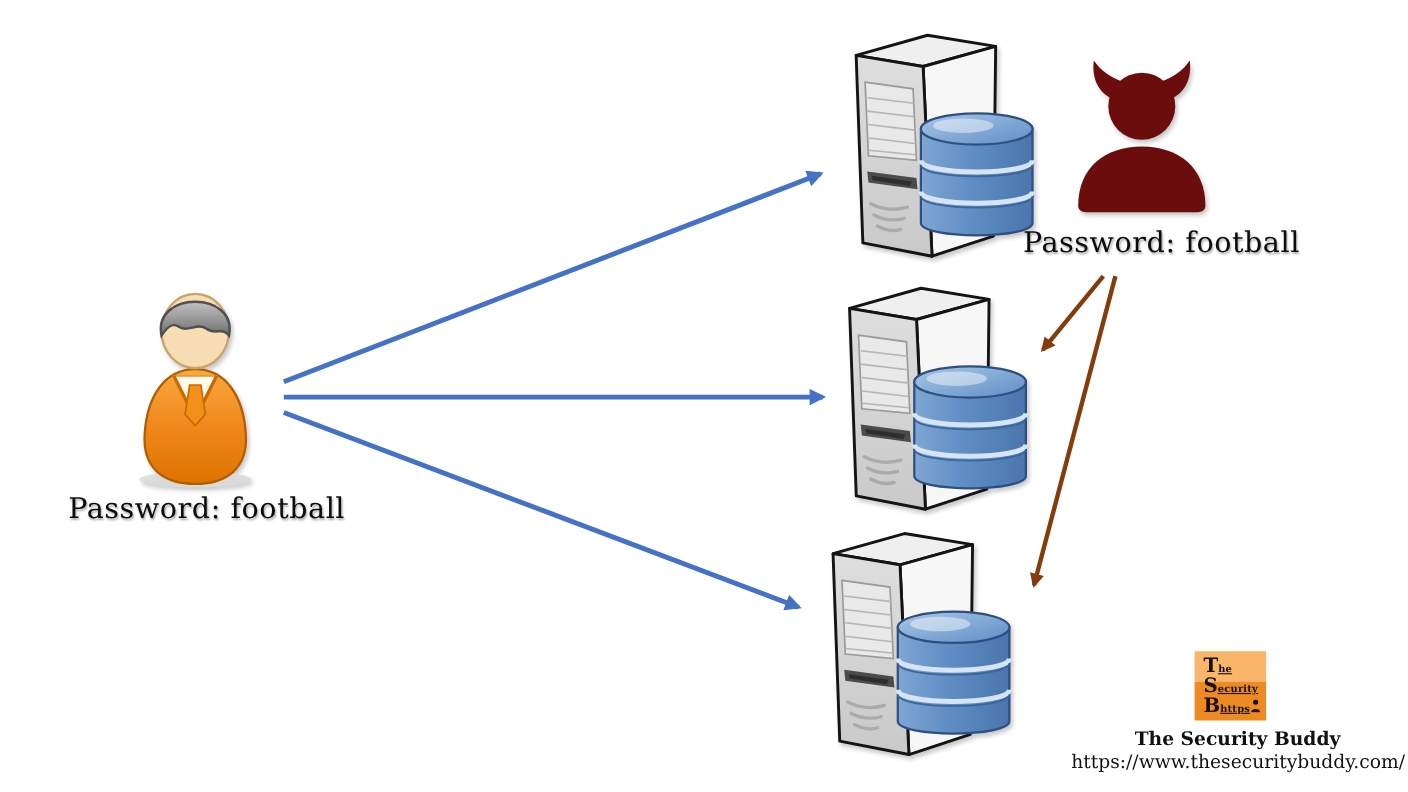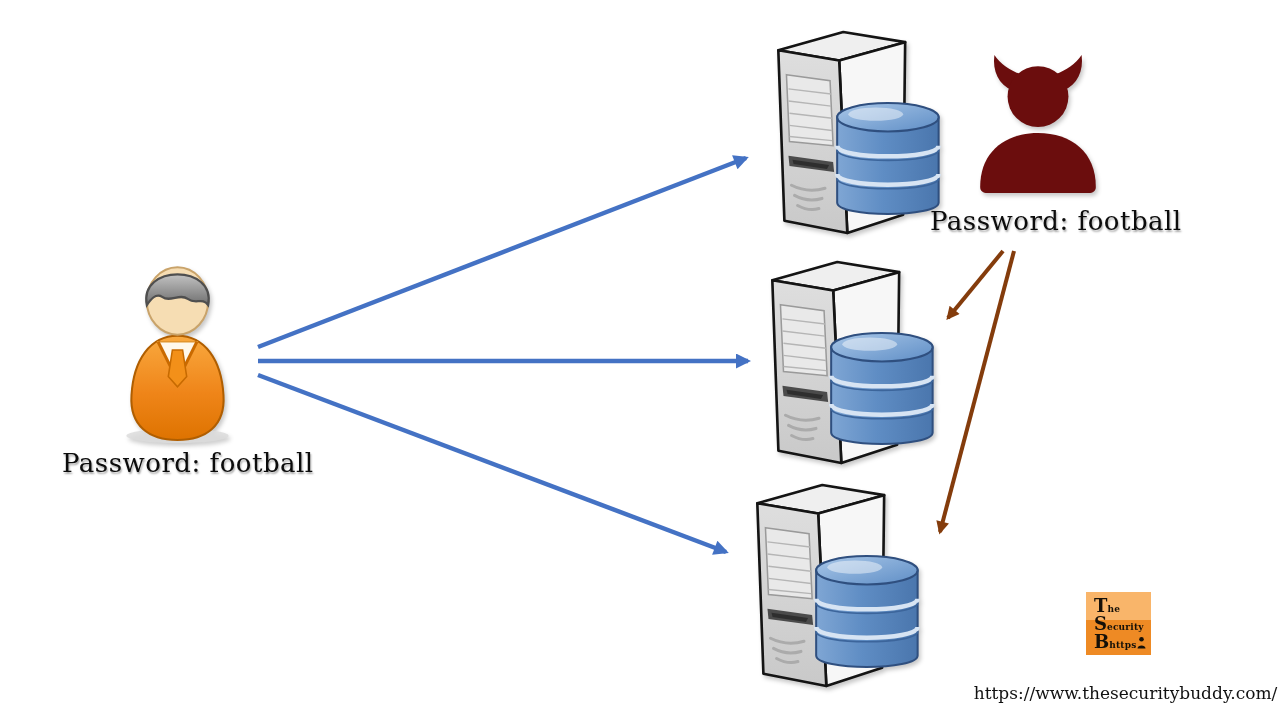--- a/index.html
+++ b/index.html
@@ -18,21 +18,21 @@
 
   
   #tsb-logo{
     left:1086px;top:592px;width:65px;height:63px;
     background:linear-gradient(#F9B56A 0%,#F9B56A 44%,#EE8A24 44%,#EE8A24 100%);
     color:#151008;display:flex;flex-direction:column;justify-content:center;
     padding:2px 0 2px 8px;box-sizing:border-box;line-height:1.0;
   }
   .logo-line{display:flex;align-items:baseline;}
   .logo-initial{font-size:18px;font-weight:bold;}
-  .logo-rest{font-size:9px;font-weight:bold;letter-spacing:0.2px;}
+  .logo-rest{font-size:9px;font-weight:bold;letter-spacing:0.2px;text-decoration:underline;}
   .logo-person{margin-left:1px;transform:translateY(1px);}
   #brand-name{
     left:1000px;top:662px;width:250px;text-align:center;
     font-size:17px;font-weight:bold;color:#111;
   }
   #brand-url{
     left:968px;top:683px;width:315px;text-align:center;
     font-size:17px;color:#111;
   }
 </style>
@@ -168,15 +168,16 @@
     </div>
     <div class="logo-line">
       <span class="logo-initial">B</span>
         <span class="logo-rest">https</span>
       <svg class="logo-person" width="9" height="12" viewBox="0 0 9 12">
         <circle cx="4.5" cy="2.3" r="2.3" fill="#151008"></circle>
         <path d="M0.5,11.5 C0.5,7.5 8.5,7.5 8.5,11.5 Z" fill="#151008"></path>
       </svg>
     </div>
   </div>
+  <div id="brand-name" class="abs">The Security Buddy</div>
   <div id="brand-url" class="abs">https://www.thesecuritybuddy.com/</div>
 
 </div>
 
 </body></html>

